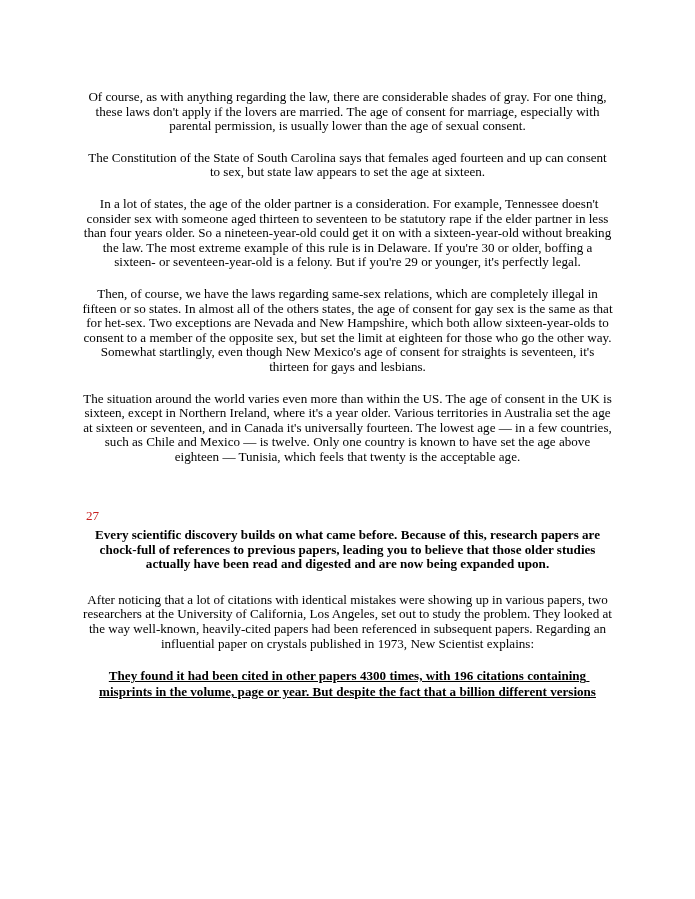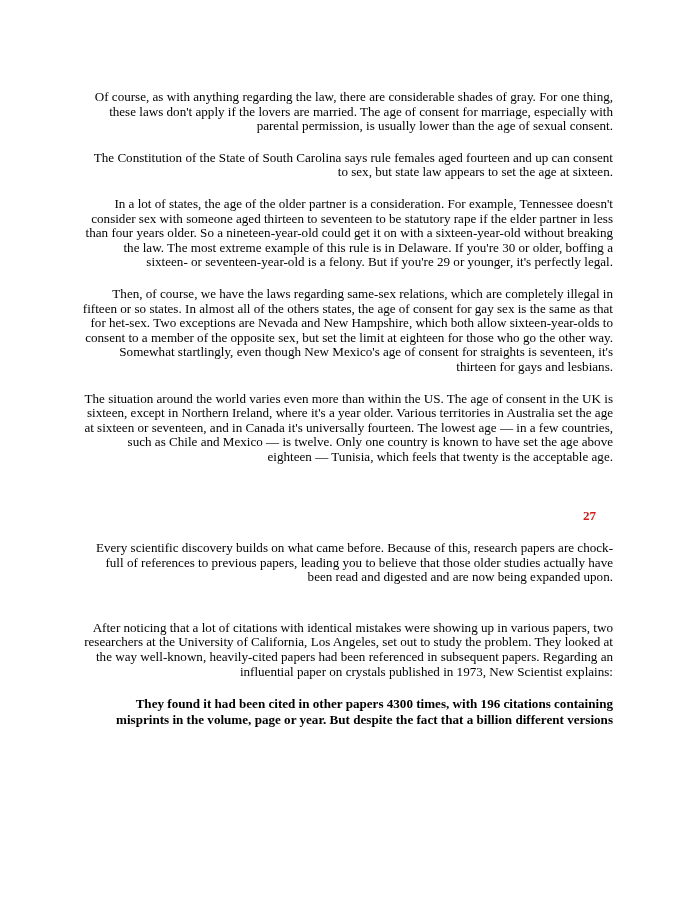--- a/index.html
+++ b/index.html
@@ -16,53 +16,54 @@
     background: #ffffff;
     font-family: "Liberation Serif", "DejaVu Serif", serif;
     font-size: 13.1px;
     line-height: 14.6px;
     color: #000000;
     overflow: hidden;
   }
   .para {
     margin: 0 0 17px 0;
     white-space: pre-wrap;
-    text-align: right;
+    text-align: center;
   }
   .section {
     margin-top: 45px;
   }
   .red {
     color: #c81e1e;
-    font-weight: bold;
-    margin: 17px;
-    text-align: right;
+    font-weight: normal;
+    margin: 4px;
   }
   .section .para {
     margin-top: 0;
-    margin-bottom: 36px;
+    margin-bottom: 21px;
+    font-weight: bold;
   }
   .study {
     margin-bottom: 17px;
   }
   .italic {
   }
   .quote {
     font-weight: bold;
     line-height: 16px;
+    text-decoration: underline;
   }
 </style>
 </head>
 <body>
 
 <div class="page">
 
   <p class="para">Of course, as with anything regarding the law, there are considerable shades of gray. For one thing, these laws don't apply if the lovers are married. The age of consent for marriage, especially with parental permission, is usually lower than the age of sexual consent.</p>
 
-  <p class="para">The Constitution of the State of South Carolina says rule females aged fourteen and up can consent to sex, but state law appears to set the age at sixteen.</p>
+  <p class="para">The Constitution of the State of South Carolina says that females aged fourteen and up can consent to sex, but state law appears to set the age at sixteen.</p>
 
   <p class="para"> In a lot of states, the age of the older partner is a consideration. For example, Tennessee doesn't consider sex with someone aged thirteen to seventeen to be statutory rape if the elder partner in less than four years older. So a nineteen-year-old could get it on with a sixteen-year-old without breaking the law. The most extreme example of this rule is in Delaware. If you're 30 or older, boffing a sixteen- or seventeen-year-old is a felony. But if you're 29 or younger, it's perfectly legal.</p>
 
 
   <p class="para">Then, of course, we have the laws regarding same-sex relations, which are completely illegal in fifteen or so states. In almost all of the others states, the age of consent for gay sex is the same as that for het-sex. Two exceptions are Nevada and New Hampshire, which both allow sixteen-year-olds to consent to a member of the opposite sex, but set the limit at eighteen for those who go the other way. Somewhat startlingly, even though New Mexico's age of consent for straights is seventeen, it's thirteen for gays and lesbians.</p>
 
   <p class="para">The situation around the world varies even more than within the US. The age of consent in the UK is sixteen, except in Northern Ireland, where it's a year older. Various territories in Australia set the age at sixteen or seventeen, and in Canada it's universally fourteen. The lowest age — in a few countries, such as Chile and Mexico — is twelve. Only one country is known to have set the age above eighteen — Tunisia, which feels that twenty is the acceptable age.</p>
 
   <div class="section">
     <p class="red">27</p>

